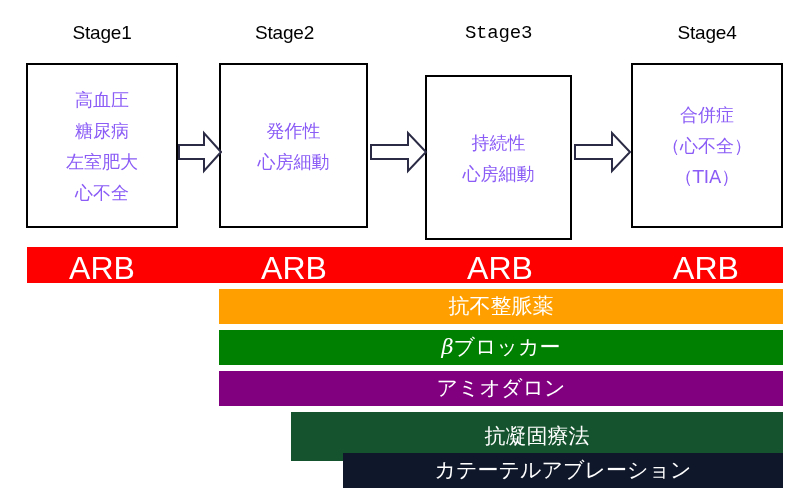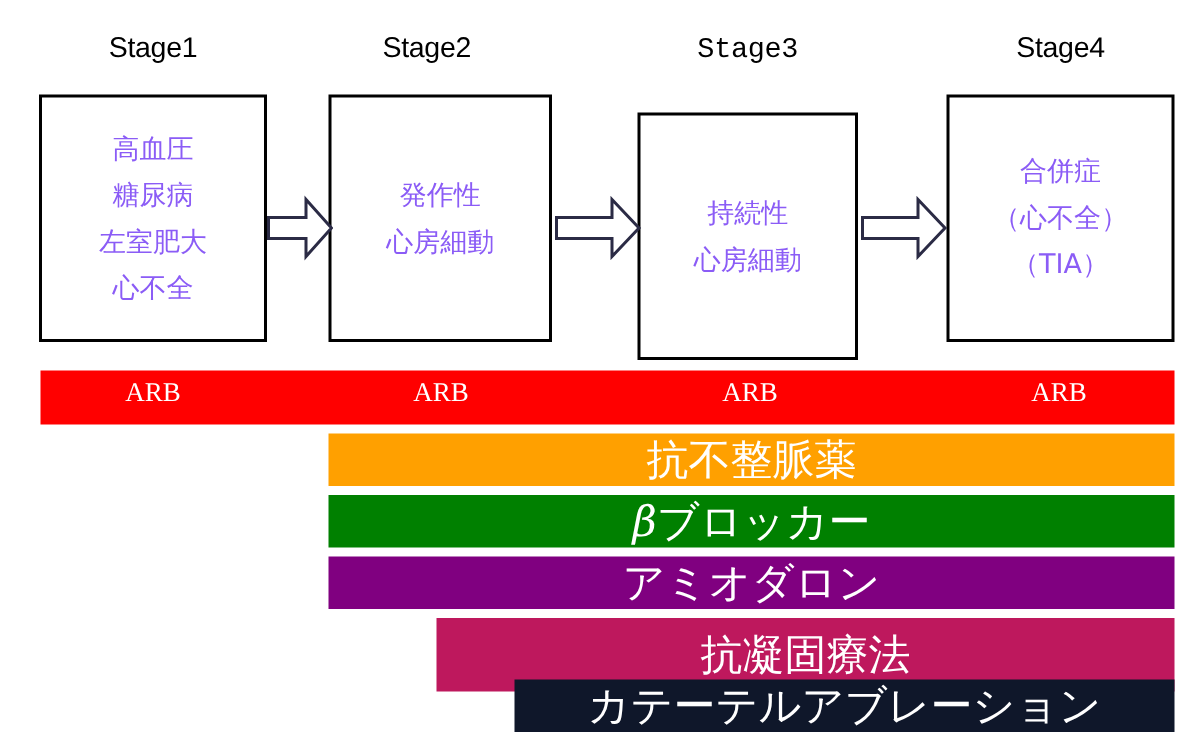--- a/index.html
+++ b/index.html
@@ -53,35 +53,35 @@
 
   
   .bar {
     position: absolute;
     box-sizing: border-box;
     display: flex;
     align-items: center;
     overflow: hidden;
   }
   .bar-text {
-    font-size: 28px;
+    font-size: 21px;
     color: #ffffff;
     white-space: nowrap;
     font-family: "DejaVu Sans", "Liberation Sans", sans-serif;
     line-height: 1;
   }
   .bar-text.centered {
     width: 100%;
     text-align: center;
   }
   .bar-arb {
     position: absolute;
-    font-size: 18px;
+    font-size: 32px;
     color: #ffffff;
-    font-family: Liberation Serif, serif;
+    font-family: Liberation Sans, sans-serif;
     white-space: nowrap;
     transform: translateX(-50%);
     line-height: 1;
   }
   .beta {
     font-family: "DejaVu Serif", "Liberation Serif", serif;
     font-style: italic;
   }
 </style>
 </head>
@@ -149,21 +149,21 @@
   <div class="bar" style="left:219px; top:371px; width:564px; height:35px; background:#800080;">
     <span class="bar-text centered">アミオダロン</span>
   </div>
 
   <div class="bar" style="left:219px; top:330px; width:564px; height:35px; background:#008000;">
     <span class="bar-text centered">
       <span class="beta">β</span><span>ブロッカー</span>
     </span>
   </div>
 
-  <div class="bar" style="left:291px; top:412px; width:492px; height:49px; background:#be185d;">
+  <div class="bar" style="left:291px; top:412px; width:492px; height:49px; background:#14532d;">
     <span class="bar-text centered">抗凝固療法</span>
   </div>
 
   <div class="bar" style="left:343px; top:453px; width:440px; height:35px; background:#0f172a;">
     <span class="bar-text centered">カテーテルアブレーション</span>
   </div>
 
 </div>
 
 </body></html>

